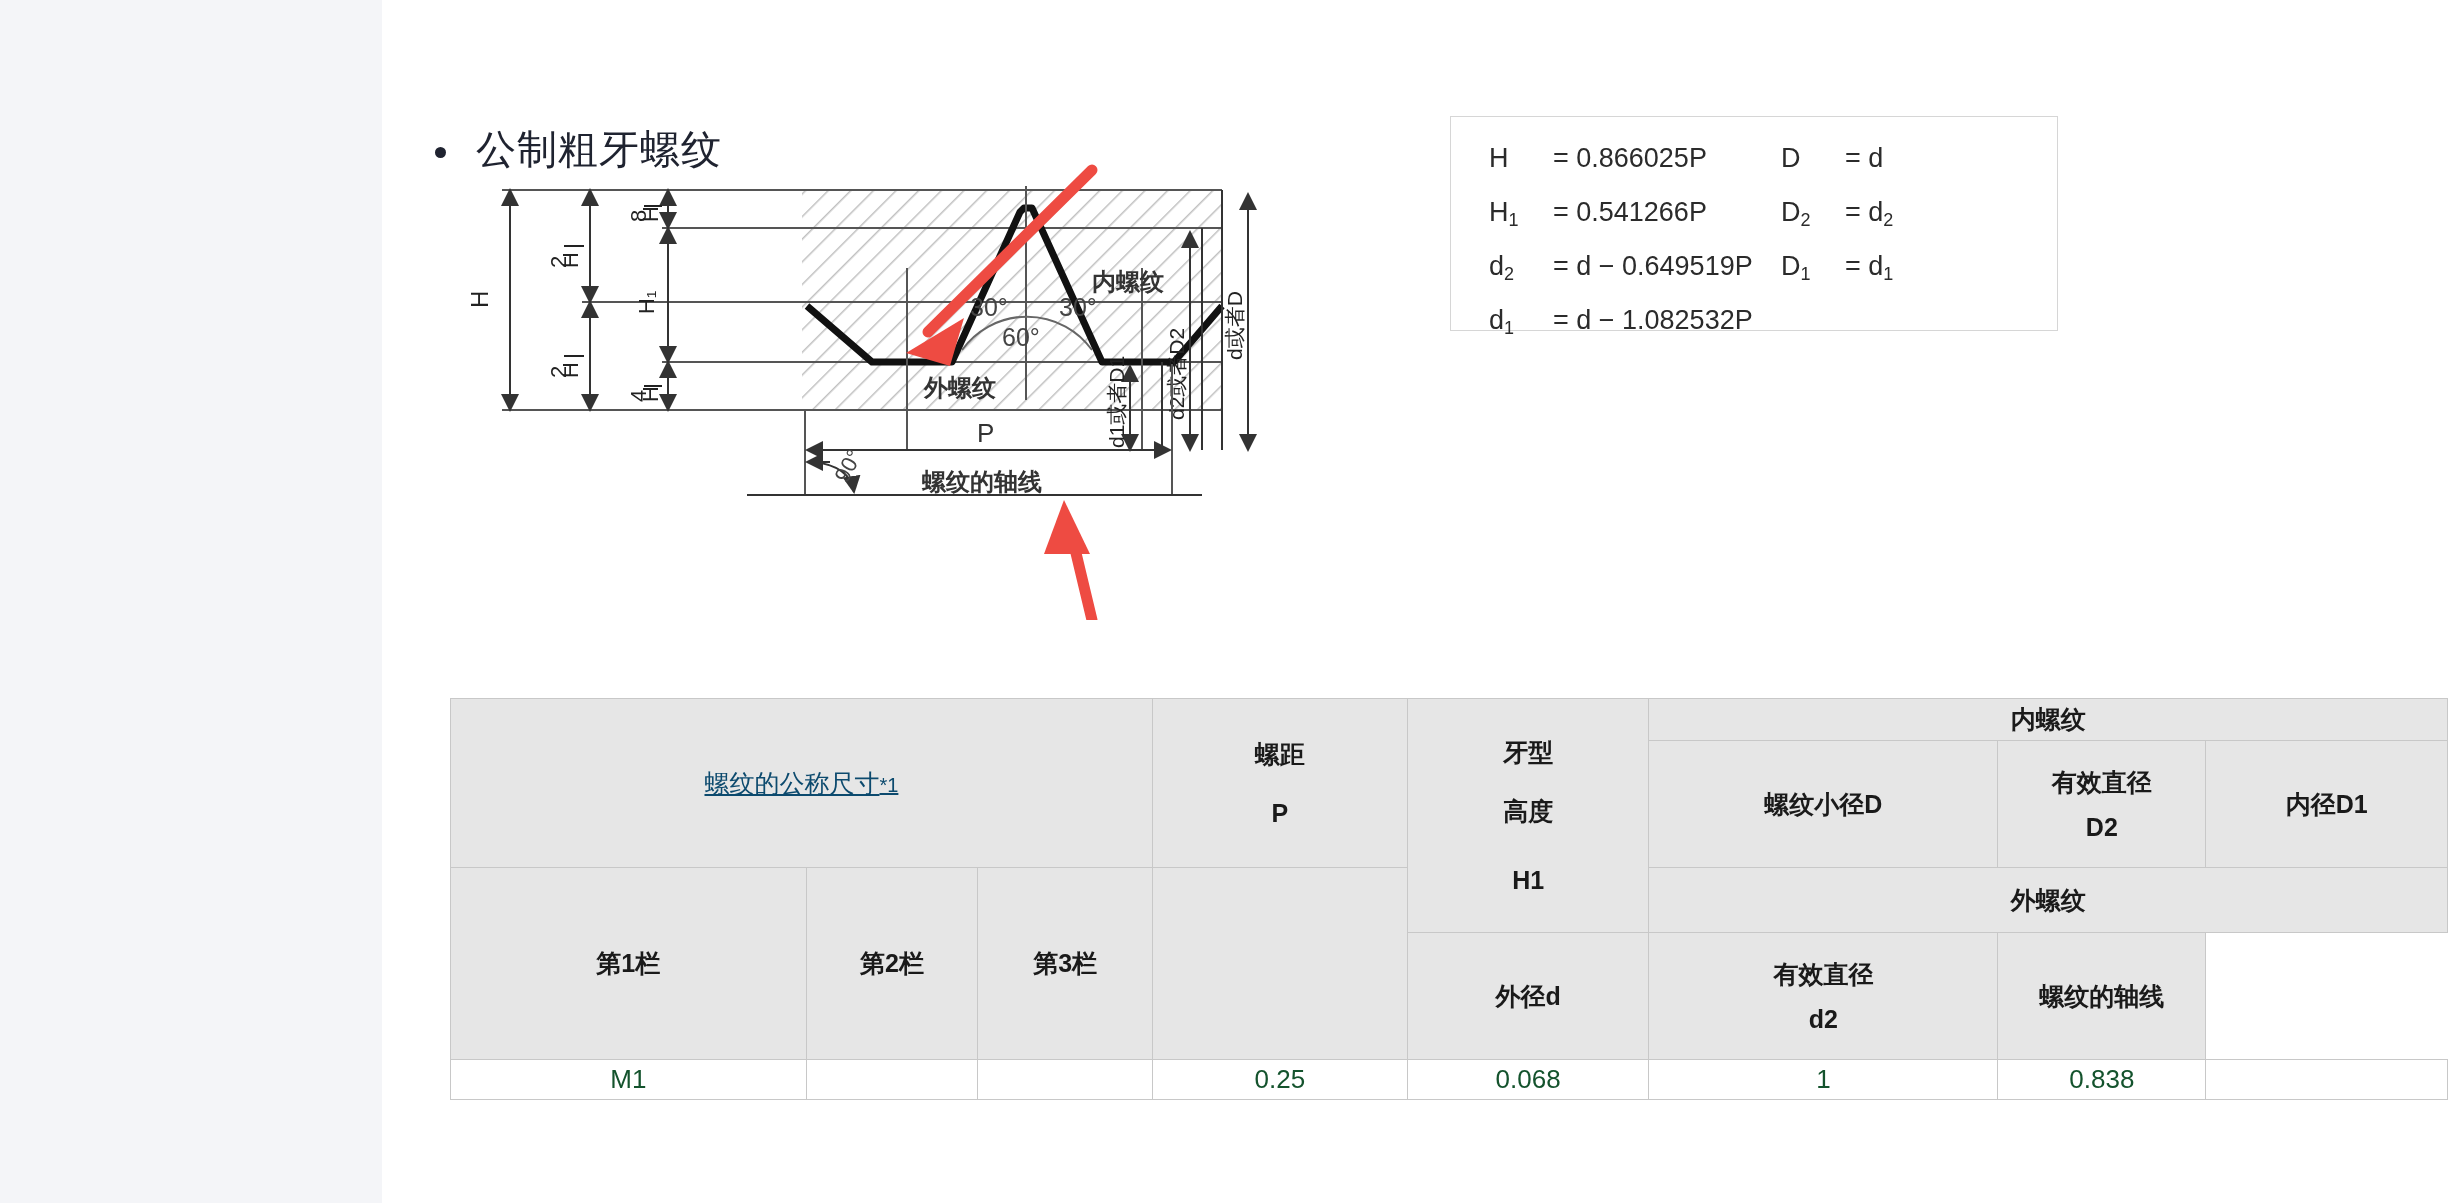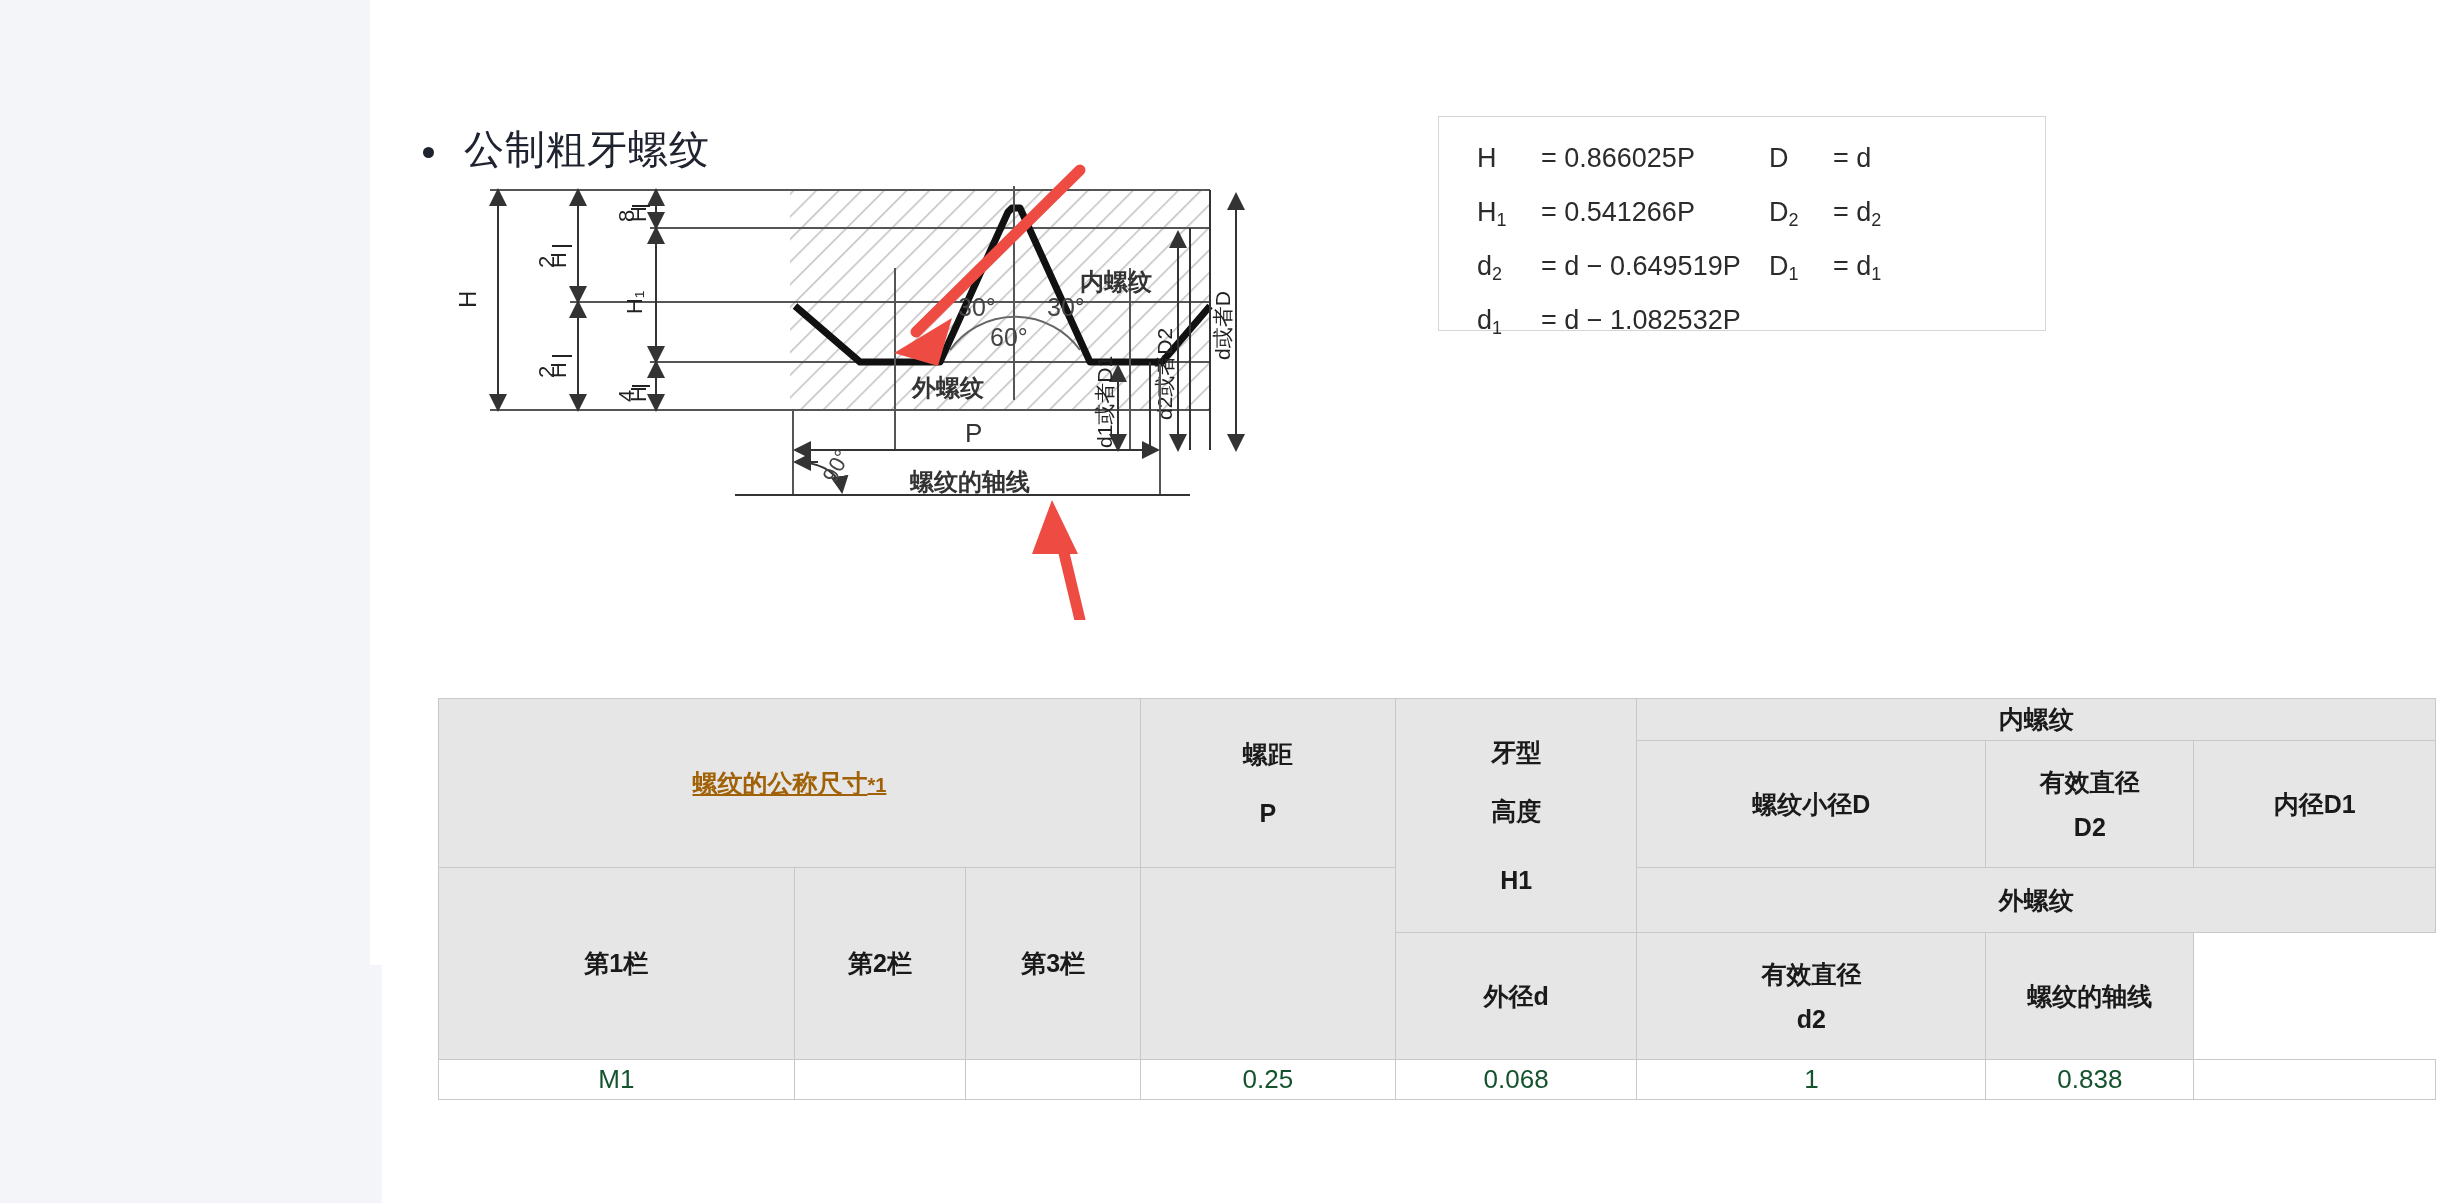--- a/index.html
+++ b/index.html
@@ -8,21 +8,21 @@
     background:#ffffff;
     font-family:"Liberation Sans","DejaVu Sans",sans-serif;
     overflow:hidden;
     position:relative;
   }
   .left-rail{
     position:absolute;left:0;top:0;width:382px;height:1203px;
     background:#f4f5f8;
   }
   .content{
-    position:absolute;left:370px;top:0;width:2066px;height:965px;
+    position:absolute;left:382px;top:0;width:2066px;height:965px;
     background:#ffffff;
   }
 
   
   .bullet-row{
     position:absolute;left:53px;top:126px;
     display:flex;align-items:flex-start;
   }
   .bullet-dot{
     width:11px;height:11px;border-radius:50%;
@@ -73,23 +73,23 @@
     color:#1a1a1a;
     padding:4px 2px;
   }
   .thread-table td.body-cell{
     background:#ffffff;
     font-weight:normal;
     font-size:26px;
     color:#14532d;
   }
   .nom-link{
-    color:#a16207;
+    color:#0c4a6e;
     text-decoration:underline;
-    font-weight:bold;
+    font-weight:normal;
     font-size:25px;
   }
   .sup-note{font-size:20px;}
 </style>
 </head>
 <body>
 
 <div class="left-rail"></div>
 
 <div class="content">

